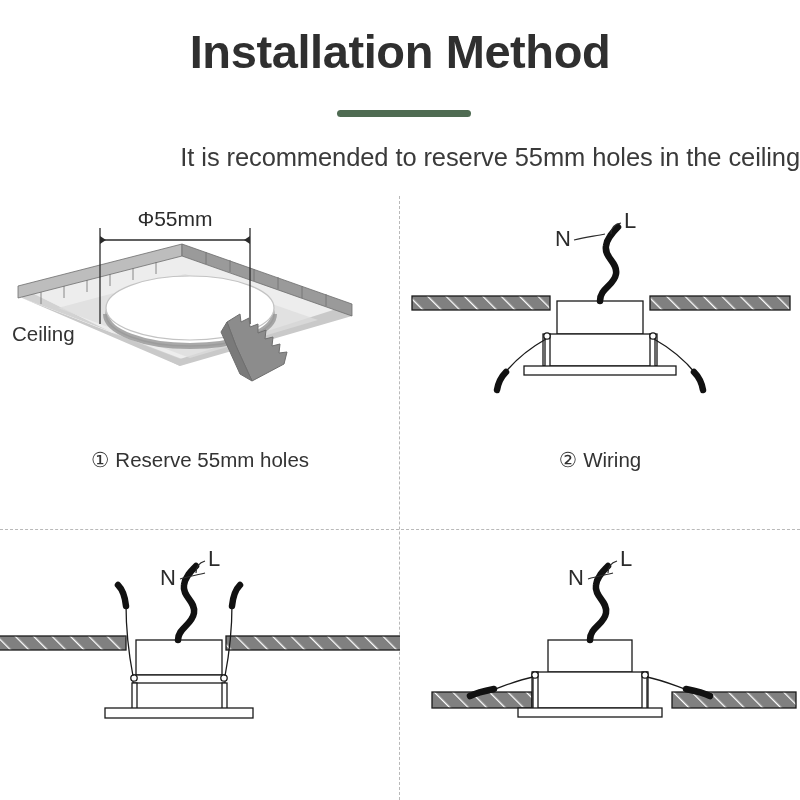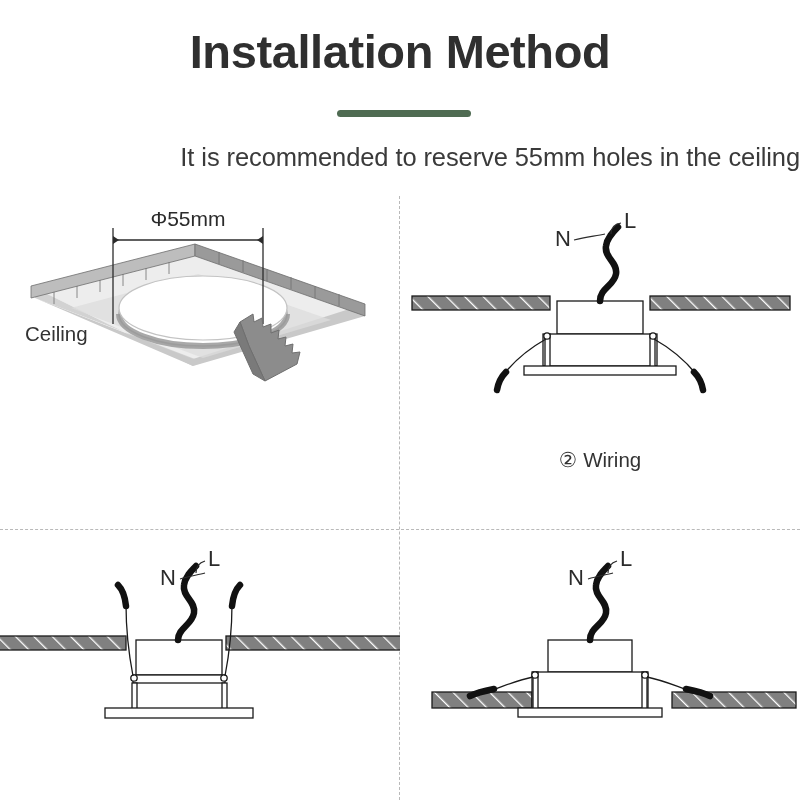--- a/index.html
+++ b/index.html
@@ -80,21 +80,21 @@
     top: 529px;
     width: 800px;
     height: 0;
     border-top: 1px dashed #b9b9b9;
   }
 
   
   .panel {
     position: absolute;
   }
-  .panel-1 { left: 13px;   top: 196px; width: 400px; height: 333px; text-decoration: underline; }
+  .panel-1 { left: 0;   top: 196px; width: 400px; height: 333px; text-decoration: underline; }
   .panel-2 { left: 400px; top: 196px; width: 400px; height: 333px; }
   .panel-3 { left: 0;   top: 530px; width: 400px; height: 270px; }
   .panel-4 { left: 400px; top: 530px; width: 400px; height: 270px; }
 
   .panel svg { display: block; }
 
   .caption {
     position: absolute;
     width: 400px;
     text-align: center;
@@ -179,20 +179,23 @@
 
       <g>
         <path d="M227,126 L240,118 L241,126 L249,122 L250,131 L258,128 L258,137 L266,134
                  L265,143 L273,141 L272,150 L280,148 L279,157 L287,156 L284,168
                  L252,185 L236,150 Z" fill="#8c8c8c" stroke="#6f6f6f" stroke-width="1"></path>
         <path d="M227,126 L236,150 L252,185 L240,178 L221,136 Z" fill="#7a7a7a" stroke="#6f6f6f" stroke-width="1"></path>
       </g>
     </svg>
   </div>
 
+  <div class="caption caption-1">
+    <span class="num">①</span><span>Reserve 55mm holes</span>
+  </div>
 
   <div class="panel panel-2">
     <svg width="400" height="333" viewBox="0 0 400 333">
       <defs>
         <pattern id="hatch2" width="13" height="13" patternUnits="userSpaceOnUse" patternTransform="rotate(-45)">
           <rect width="13" height="13" fill="#808080"></rect>
           <line x1="0" y1="0" x2="0" y2="13" stroke="#ffffff" stroke-width="2.6"></line>
         </pattern>
       </defs>
 

